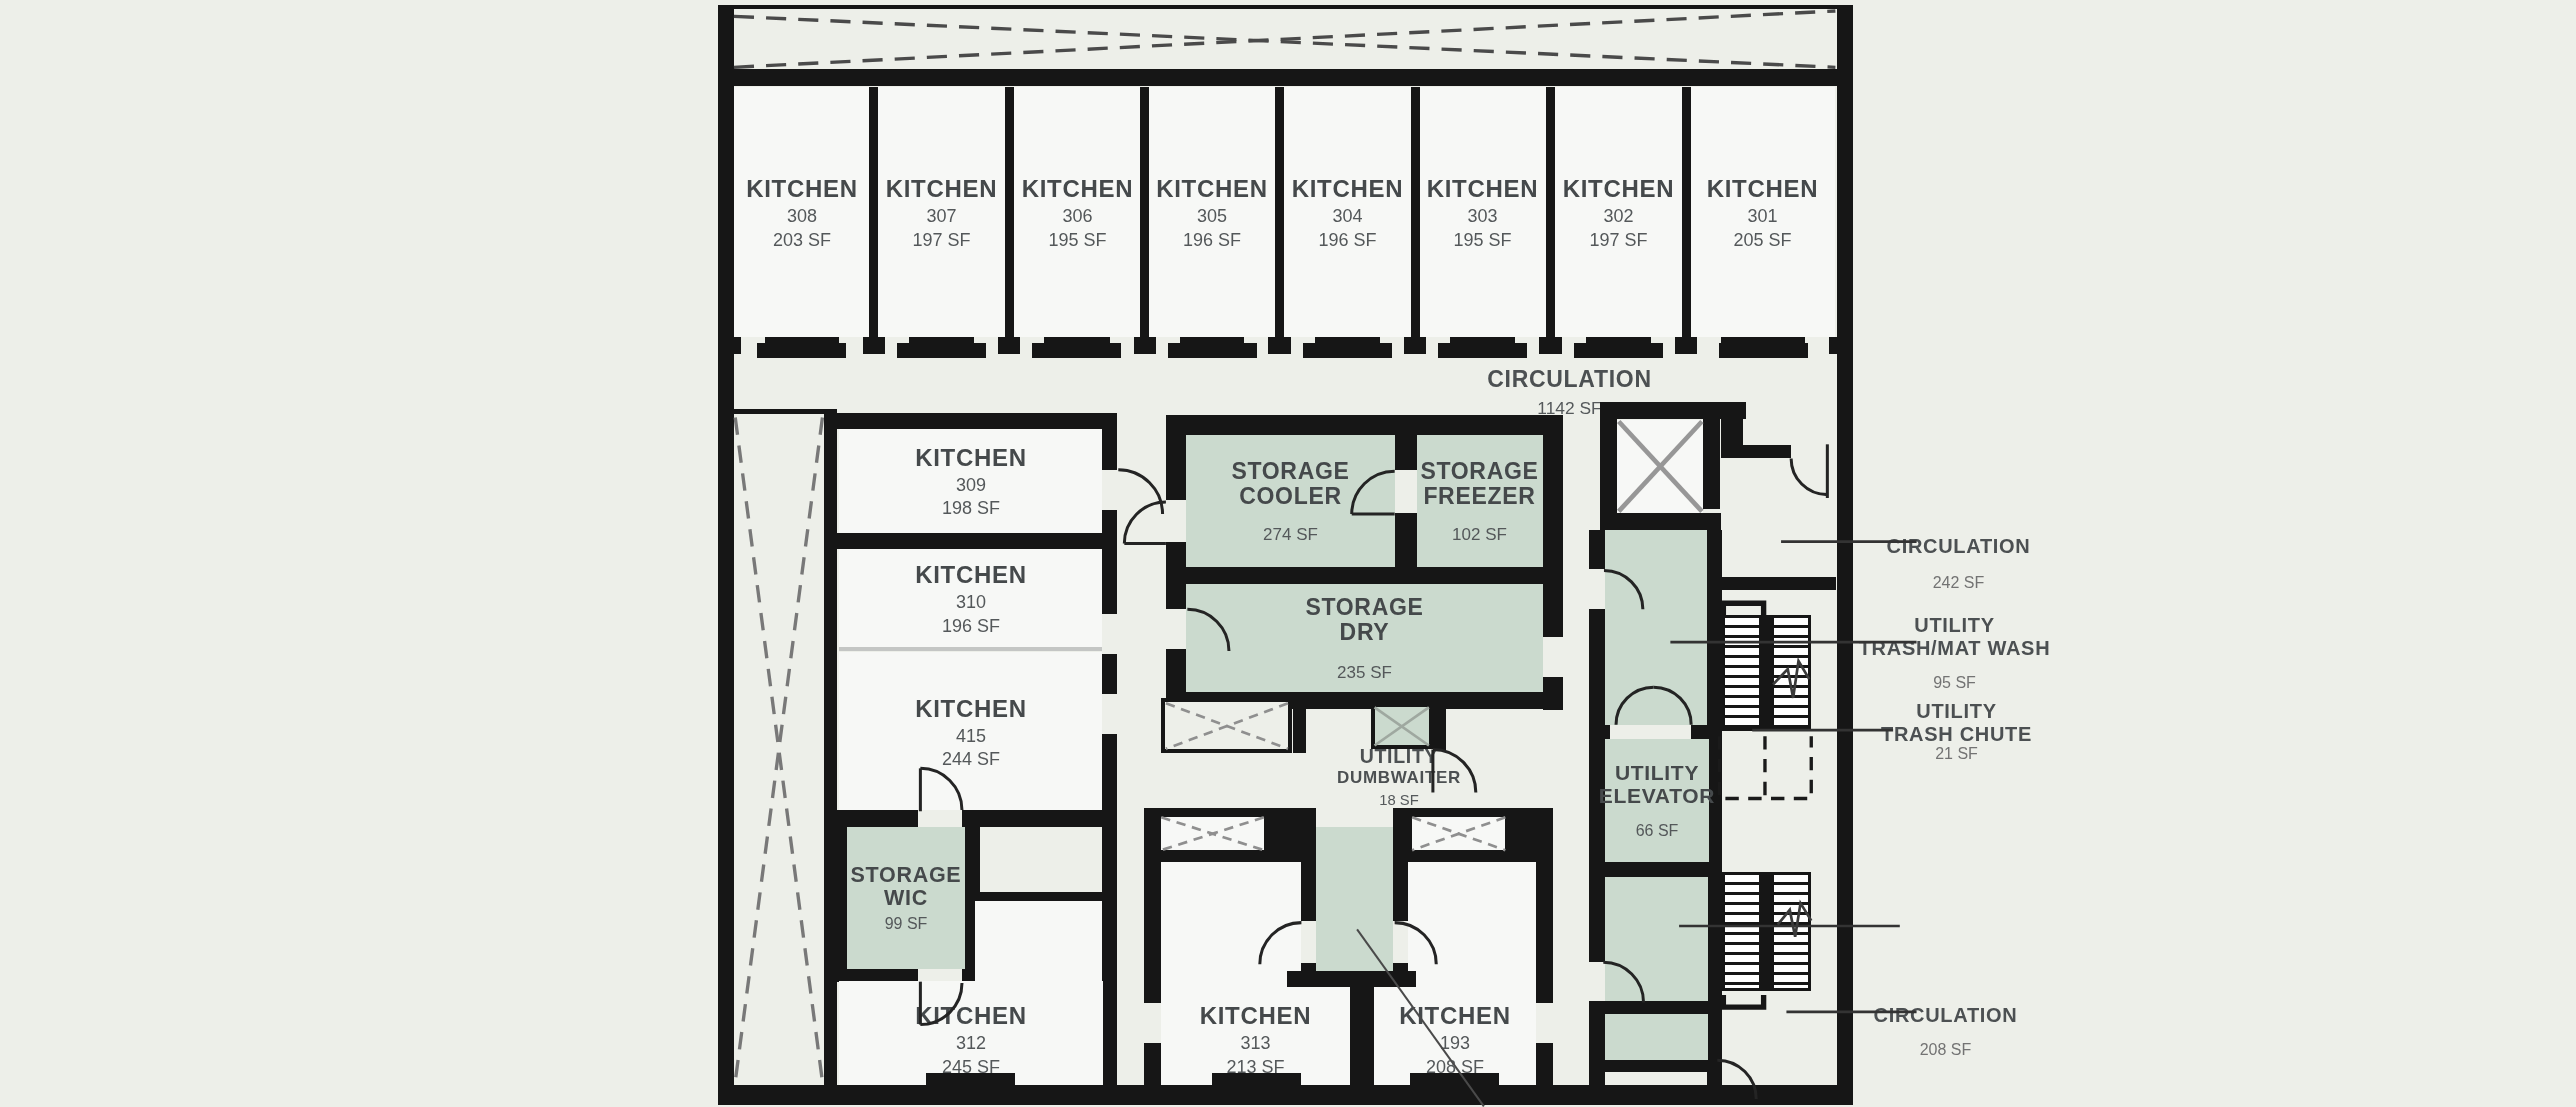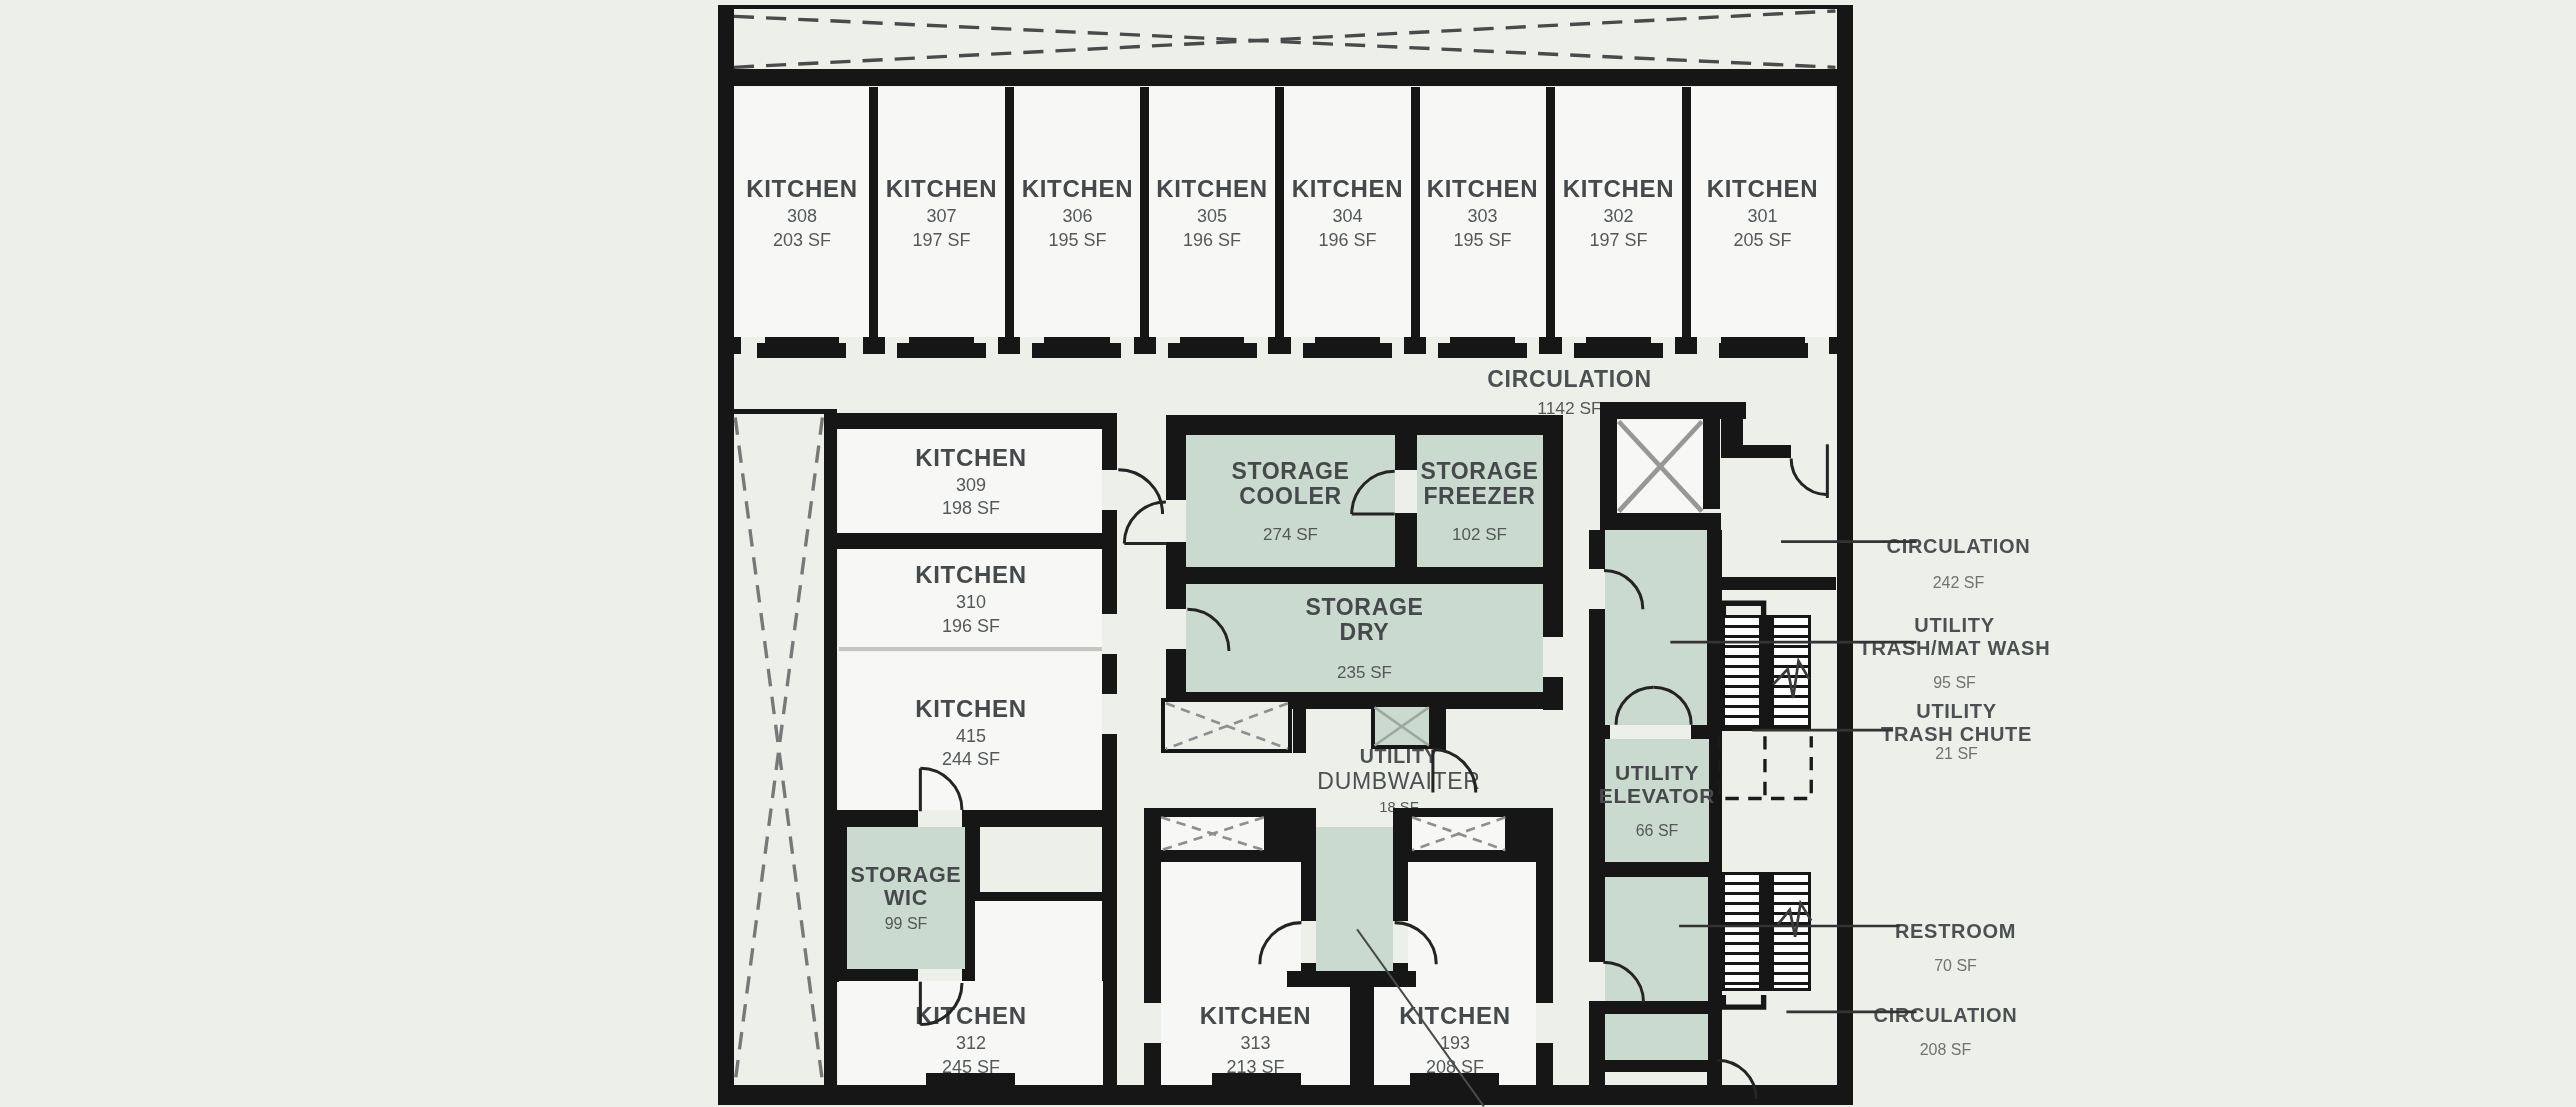--- a/index.html
+++ b/index.html
@@ -188,21 +188,21 @@
   <div class="wall" style="left:1166px;top:567px;width:397px;height:17.4px"></div>
   <div class="wall" style="left:1166px;top:692px;width:397px;height:17.4px"></div>
 
   <div class="xbox" style="left:1161px;top:698px;width:131px;height:55px;background:#edefe9;border-width:4.7px"></div>
   <div class="wall" style="left:1293px;top:698px;width:13.4px;height:55px"></div>
   <div class="xbox green" style="left:1371px;top:703px;width:62px;height:46px"></div>
   <div class="wall" style="left:1433px;top:698px;width:12.7px;height:53px"></div>
 
   <div class="floatlabel" style="left:1313px;top:745px;width:172px">
     <span style="font-weight:bold;font-size:19.5px;letter-spacing:0.7px">UTILITY</span>
-    <span style="font-weight:normal;font-size:23px;letter-spacing:0.7px">DUMBWAITER</span>
+    <span style="font-weight:bold;font-size:17px;letter-spacing:0.7px">DUMBWAITER</span>
     <span style="font-size:14.8px;color:#55595b;margin-top:4px">18 SF</span>
   </div>
 
   <div class="wall" style="left:1144px;top:808px;width:158px;height:54px"></div>
   <div class="xbox" style="left:1157px;top:813px;width:111px;height:41px;background:#f7f8f6"></div>
   <div class="wall" style="left:1393px;top:808px;width:160px;height:54px"></div>
   <div class="xbox" style="left:1408px;top:813px;width:101px;height:41px;background:#f7f8f6"></div>
 
   <div class="room white bottomAlign" style="left:1161px;top:862px;width:189px;height:223px">
     <span class="rname">KITCHEN</span>
@@ -269,24 +269,20 @@
   </div>
   <div class="callout" style="left:1847px;top:614px;width:215px">
     <span class="cname">UTILITY</span>
     <span class="cname">TRASH/MAT WASH</span>
     <span class="carea" style="margin-top:14.8px">95 SF</span>
   </div>
   <div class="callout" style="left:1849px;top:700px;width:215px">
     <span class="cname">UTILITY</span>
     <span class="cname">TRASH CHUTE</span>
     <span class="carea" style="margin-top:0">21 SF</span>
-  </div>
-  <div class="callout" style="left:1848px;top:920px;width:215px">
-    <span class="cname">RESTROOM</span>
-    <span class="carea" style="margin-top:14.8px">70 SF</span>
   </div>
   <div class="callout" style="left:1838px;top:1004px;width:215px">
     <span class="cname">CIRCULATION</span>
     <span class="carea" style="margin-top:14.8px">208 SF</span>
   </div>
 
   <svg width="2576" height="1108" viewBox="0 0 3840 1651">
 
     <g stroke="#4a4a4a" stroke-width="5" stroke-dasharray="30 18" fill="none">
       <line x1="1094" y1="24" x2="2736" y2="100"></line>

